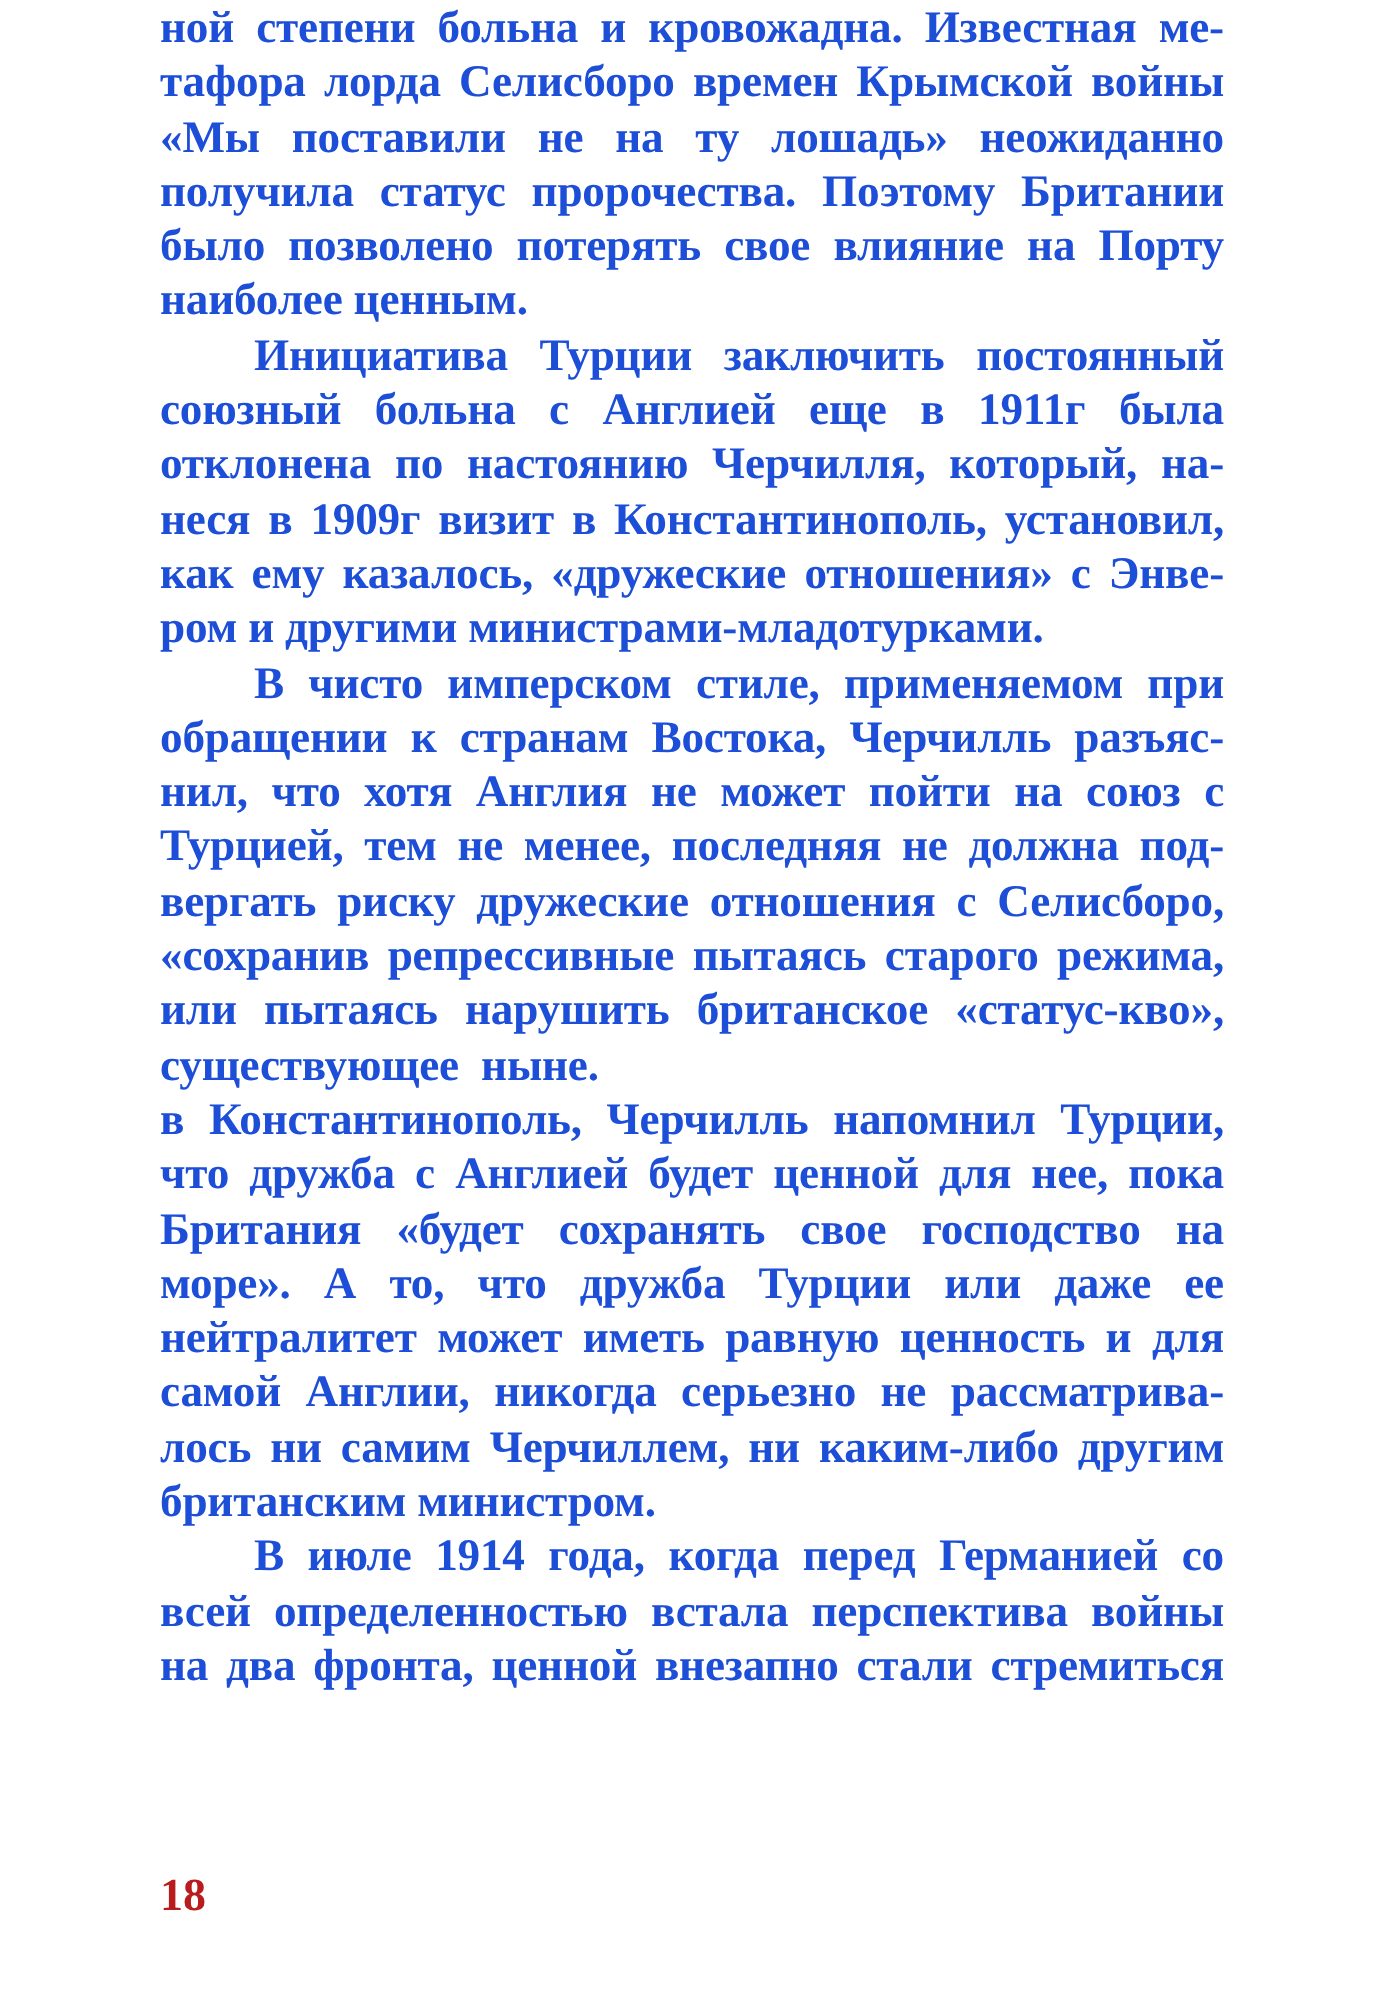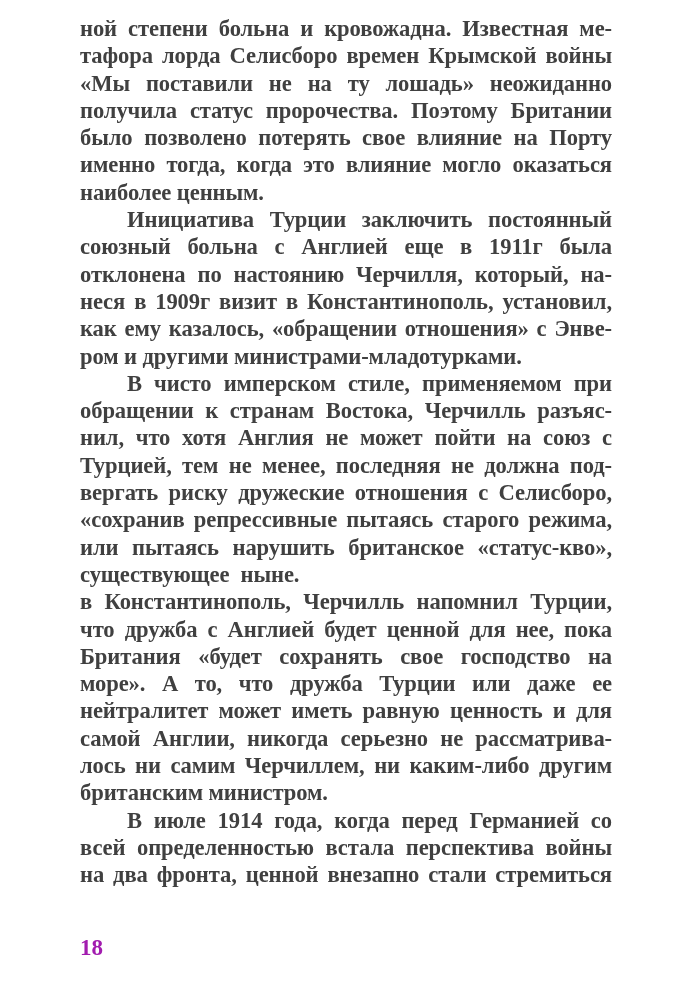--- a/index.html
+++ b/index.html
@@ -1,58 +1,57 @@
 <!DOCTYPE html>
 <html><head>
   <meta charset="utf-8">
   <style>
     html, body { margin: 0; padding: 0; }
     body {
       width: 689px; height: 1000px; background: #ffffff; overflow: hidden;
       position: relative;
     }
     .page {
-      position: absolute; left: 80px; top: 15px; width: 532px;
+      position: absolute; left: 80px; top: 0; width: 532px;
       font-family: "Liberation Serif", "DejaVu Serif", serif;
-      font-size: 22.6px; line-height: 27.3px; color: #404040;
+      font-size: 22.6px; line-height: 27.3px; color: #1d4ed8;
       font-weight: bold; letter-spacing: -0.1px;
     }
     .line {
       display: block; white-space: nowrap; text-align: justify;
       text-align-last: justify; height: 27.3px;
     }
     .line.last { text-align-last: left; }
     .line.indent { padding-left: 47px; }
     .page-number {
       position: absolute; left: 80px; top: 935px;
       font-family: "Liberation Serif", "DejaVu Serif", serif;
-      font-size: 23px; font-weight: bold; color: #a21caf;
+      font-size: 23px; font-weight: bold; color: #b91c1c;
     }
   </style>
 </head>
 <body>
 
 <div class="page">
 
   <div>
     <span class="line">ной степени больна и кровожадна. Известная ме-</span>
     <span class="line">тафора лорда Селисборо времен Крымской войны</span>
     <span class="line">«Мы поставили не на ту лошадь» неожиданно</span>
     <span class="line">получила статус пророчества. Поэтому Британии</span>
     <span class="line">было позволено потерять свое влияние на Порту</span>
-    <span class="line">именно тогда, когда это влияние могло оказаться</span>
     <span class="line last">наиболее ценным.</span>
   </div>
 
   <div>
     <span class="line indent">Инициатива Турции заключить постоянный</span>
     <span class="line">союзный больна с Англией еще в 1911г была</span>
     <span class="line">отклонена по настоянию Черчилля, который, на-</span>
     <span class="line">неся в 1909г визит в Константинополь, установил,</span>
-    <span class="line">как ему казалось, «обращении отношения» с Энве-</span>
+    <span class="line">как ему казалось, «дружеские отношения» с Энве-</span>
     <span class="line last">ром и другими министрами-младотурками.</span>
   </div>
 
   <div>
     <span class="line indent">В чисто имперском стиле, применяемом при</span>
     <span class="line">обращении к странам Востока, Черчилль разъяс-</span>
     <span class="line">нил, что хотя Англия не может пойти на союз с</span>
     <span class="line">Турцией, тем не менее, последняя не должна под-</span>
     <span class="line">вергать риску дружеские отношения с Селисборо,</span>
     <span class="line">«сохранив репрессивные пытаясь старого режима,</span>

